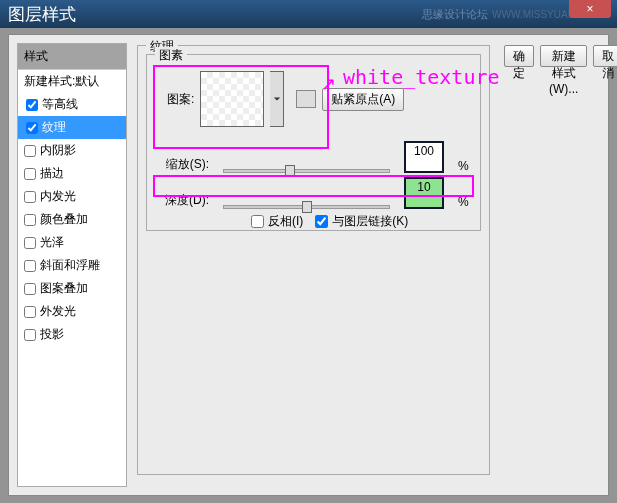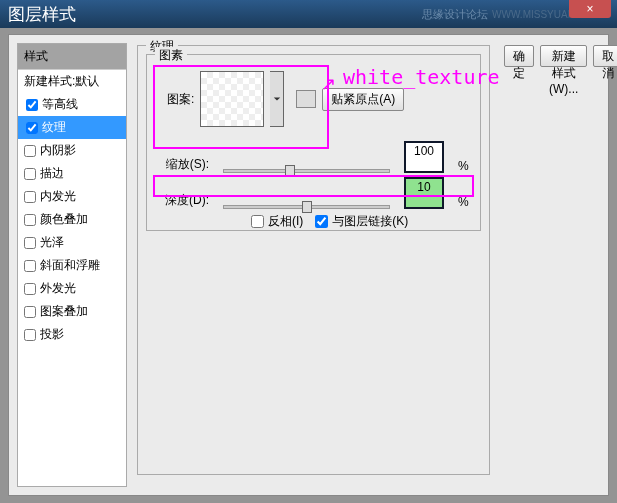--- a/index.html
+++ b/index.html
@@ -90,25 +90,25 @@
         <div class="row">
           <input type="checkbox" style="">
           <span>光泽</span>
         </div>
         <div class="row">
           <input type="checkbox" style="">
           <span>斜面和浮雕</span>
         </div>
         <div class="row">
           <input type="checkbox" style="">
-          <span>外发光</span>
+          <span>图案叠加</span>
         </div>
         <div class="row">
           <input type="checkbox" style="">
-          <span>图案叠加</span>
+          <span>外发光</span>
         </div>
         <div class="row">
           <input type="checkbox" style="">
           <span>投影</span>
         </div>
       </div>
   </div>
 
   <div class="mid">
     <div class="fsn" style="height:430px">

